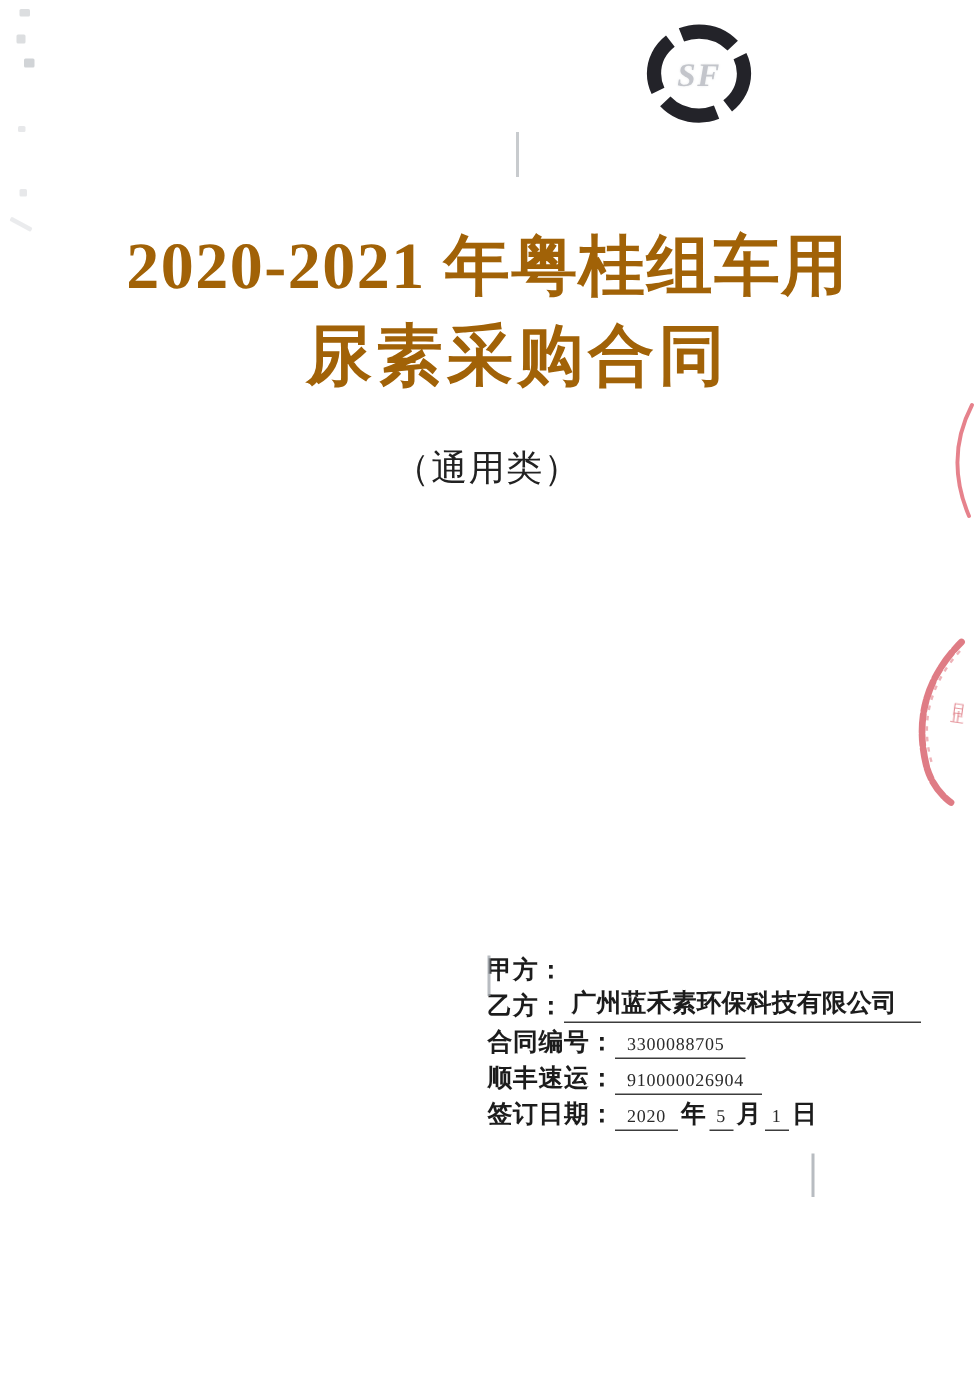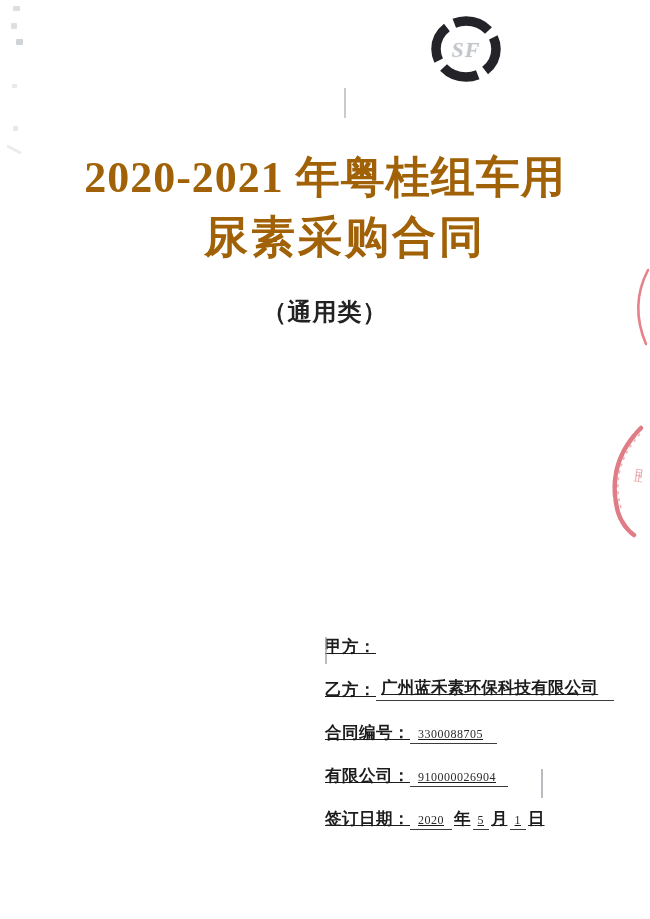--- a/index.html
+++ b/index.html
@@ -28,32 +28,31 @@
   
   .title{
     position:absolute;left:0;right:0;text-align:center;
     font-weight:bold;color:#a16207;
     font-family:"Liberation Serif","DejaVu Serif",serif;
   }
   .title-1{top:148px;font-size:44px;letter-spacing:1px;}
   .title-2{top:208px;font-size:44px;letter-spacing:3px;padding-left:40px;}
   .subtitle{
     position:absolute;left:0;right:0;top:296px;text-align:center;
-    font-size:24px;font-weight:bold;color:#222;
+    font-size:24px;font-weight:normal;color:#222;
     letter-spacing:1px;
   }
 
   
   .fields{position:absolute;left:325px;top:636px;}
   .frow{
     display:flex;align-items:flex-end;
-    height:22px;margin-bottom:21px;
+    height:22px;margin-bottom:2px;
     font-size:16.5px;font-weight:bold;color:#1c1c1c;
     white-space:nowrap;
-    text-decoration:underline;
   }
   .flabel{font-weight:bold;letter-spacing:.5px;}
   .u{
     border-bottom:1.6px solid #3c3c3c;
     padding:0 5px 1px 5px;
   }
   .val-num{
     font-family:"Liberation Serif","DejaVu Serif",serif;
     font-weight:normal;font-size:12px;color:#2a2a2a;
     letter-spacing:.5px;
@@ -114,21 +113,21 @@
       <span class="flabel">乙方：</span>
       <span class="u company" style="padding-right:16px;">广州蓝禾素环保科技有限公司</span>
     </div>
 
     <div class="frow">
       <span class="flabel">合同编号：</span>
       <span class="u val-num" style="padding:0 14px 1px 8px;">3300088705</span>
     </div>
 
     <div class="frow">
-      <span class="flabel">有限公司：</span>
+      <span class="flabel">顺丰速运：</span>
       <span class="u val-num" style="padding:0 12px 1px 8px;">910000026904</span>
     </div>
 
     <div class="frow">
       <span class="flabel">签订日期：</span>
       <span class="u val-num" style="padding:0 8px 1px 8px;">2020</span>
       <span class="date-unit">年</span>
       <span class="u val-num" style="padding:0 5px 1px 5px;">5</span>
       <span class="date-unit">月</span>
       <span class="u val-num" style="padding:0 5px 1px 5px;">1</span>

